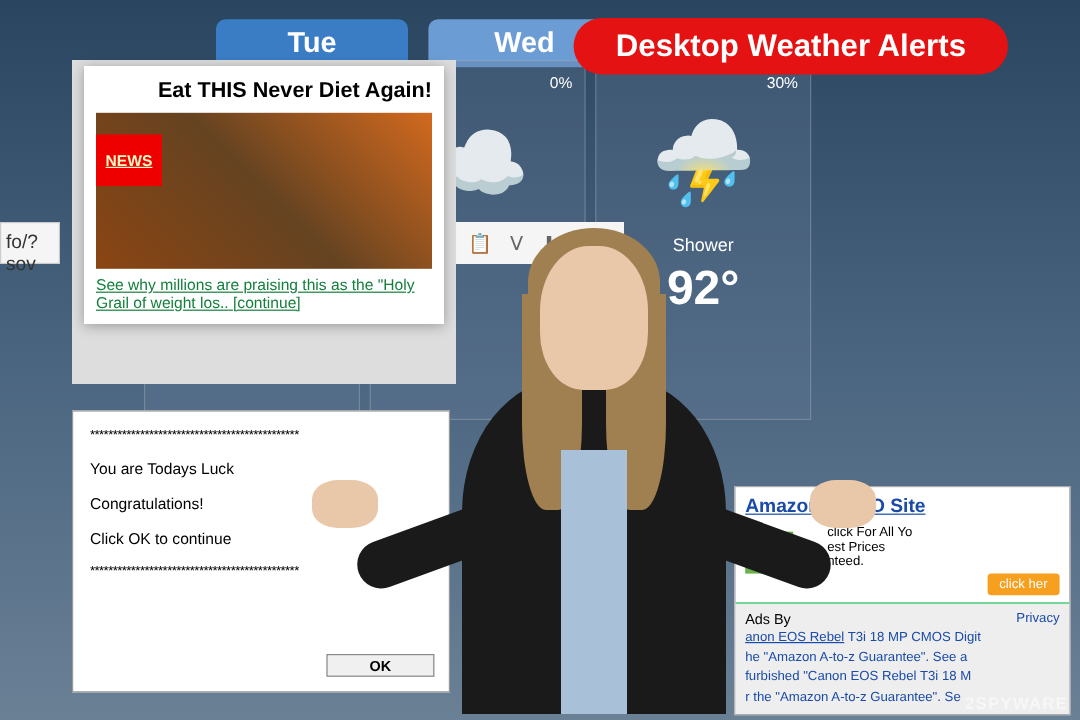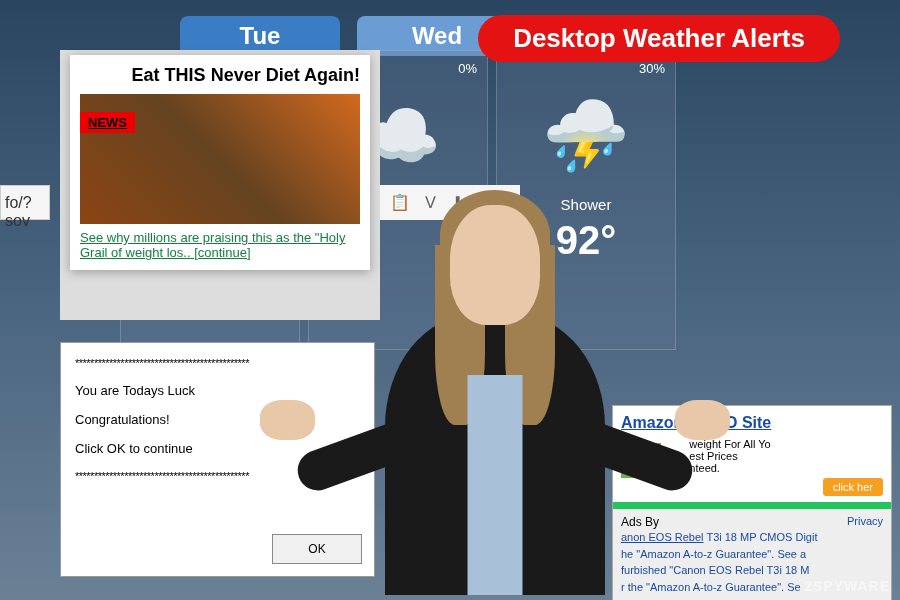--- a/index.html
+++ b/index.html
@@ -20,43 +20,43 @@
 .wcard .pct { font-size: 13px; text-align: right; }
 .wcard .icon-area { height: 120px; display:flex; align-items:center; justify-content:center; font-size:70px; }
 .wcard .cond { font-size: 15px; margin-bottom:5px;}
 .wcard .temp { font-size: 40px; font-weight:bold; }
 .bottom-temp { position:absolute; top:370px; left:530px; color:white; font-size:40px; font-weight:bold;}
 
 
 .ad-diet { position: absolute; top: 55px; left: 70px; width: 300px; background: white; padding: 10px; box-shadow: 0 2px 10px rgba(0,0,0,0.3); z-index:40; }
 .ad-diet h3 { text-align: right; font-size: 18px; margin-bottom: 8px; }
 .ad-diet .newsimg { width:100%; height:130px; background: linear-gradient(45deg,#8b4513,#654321,#d2691e); position:relative; }
-.news-badge { background:#e00; color:#000000; padding:3px 8px; font-weight:bold; font-size:13px; position:absolute; top:18px; left:0;text-decoration:underline; }
+.news-badge { background:#e00; color:#fef9c3; padding:14px 8px; font-weight:bold; font-size:13px; position:absolute; top:18px; left:0;text-decoration:underline; }
 .ad-diet .link { color: #15803d; text-decoration: underline; font-size: 13px; margin-top:6px; display:block; }
 .diet-shadow { position:absolute; top:50px; left:60px; width:320px; height:270px; background:#ddd; z-index:35;}
 
 
 .toolbar { position:absolute; top:185px; left:0; width:50px; height:35px; background:#f5f5f5; border:1px solid #ccc; z-index:30; font-size:16px; padding:8px 4px; color:#333;}
 .toolbar2 { position:absolute; top:185px; left:380px; width:140px; height:35px; background:#f5f5f5; z-index:25; display:flex; align-items:center; gap:15px; padding:0 10px; color:#666;}
 
 
 .congrats { position: absolute; top: 342px; left: 60px; width: 315px; height: 235px; background: white; border: 1px solid #999; font-family: 'Segoe UI', Tahoma, sans-serif; font-size: 13px; padding: 14px; z-index: 40; }
 .congrats .asterisks { letter-spacing: -0.5px; font-size: 11px; margin-bottom: 14px; }
 .congrats p { margin-bottom: 14px; }
 .congrats .btn-row { position:absolute; bottom:12px; right:12px; }
-.congrats button { width: 90px; height: 30px; font-size: 12px; background: #f0f0f0; border: 1px solid #888; }
+.congrats button { width: 90px; height: 19px; font-size: 12px; background: #f0f0f0; border: 1px solid #888; font-weight: bold; }
 
 
 .amazon-ad { position: absolute; top: 405px; right: 8px; width: 280px; background: white; border:1px solid #aaa; padding:8px; font-size:12px; z-index:30; }
 .amazon-ad .title { color:#1a4ba8; font-size:16px; font-weight:bold; text-decoration:underline; }
 .amazon-ad .arrow { display:inline-block; width:40px; height:35px; background:#6ab04c; margin-top:5px; vertical-align:top; position:relative;}
 .amazon-ad .arrow::after{content:'';position:absolute;right:-18px;top:0;border:17px solid transparent;border-left:18px solid #6ab04c;}
 .amazon-ad .desc { display:inline-block; width:170px; font-size:11px; vertical-align:top; margin-left:25px;}
 .amazon-ad .click-btn { background:#f7a020; color:white; padding:3px 10px; font-size:11px; border-radius:3px; float:right; margin-top:0;}
-.amazon-ad .adsby { background:#eee; margin:6px -8px -8px -8px; padding:6px 8px; border-top:7px solid #22c55e;}
+.amazon-ad .adsby { background:#eee; margin:6px -8px -8px -8px; padding:6px 8px; border-top:1px solid #22c55e;}
 .amazon-ad .adsby .priv{float:right; color:#1a4ba8; font-size:11px;}
 .amazon-ad .adtext { color:#1a4ba8; font-size:11px; line-height:1.5;}
 .amazon-ad .adtext .under{text-decoration:underline;}
 
 
 .person { position:absolute; top:165px; left:340px; width:310px; height:430px; z-index:45; }
 .person-body { position:absolute; bottom:0; left:50%; transform:translateX(-50%); width:220px; height:280px; background:#1a1a1a; border-radius:40% 40% 0 0; }
 .person-shirt { position:absolute; bottom:0; left:50%; transform:translateX(-50%); width:55px; height:220px; background:#a8c0d8; z-index:2;}
 .person-head { position:absolute; top:40px; left:50%; transform:translateX(-50%); width:90px; height:120px; background:#e8c8a8; border-radius:45% 45% 40% 40%; z-index:3;}
 .person-hair { position:absolute; top:25px; left:50%; transform:translateX(-50%); width:110px; height:90px; background:#a08050; border-radius:50% 50% 30% 30%; z-index:2;}
@@ -128,21 +128,21 @@
   <div class="btn-row">
     <button>OK</button>
   </div>
 </div>
 
 <div class="amazon-ad">
   <div class="title">Amazon.com O         Site</div>
   <div style="margin-top:6px;">
     <span class="arrow"></span>
     <span class="desc">
-      <span>weight For All Yo</span><br>
+      <span>click For All Yo</span><br>
       <span>est Prices</span><br>
       <span>nteed.</span>
     </span>
   </div>
   <span class="click-btn">click her</span>
   <div style="clear:both"></div>
   <div class="adsby">
     <span>Ads By</span>
     <span class="priv">Privacy</span>
     <div class="adtext">

